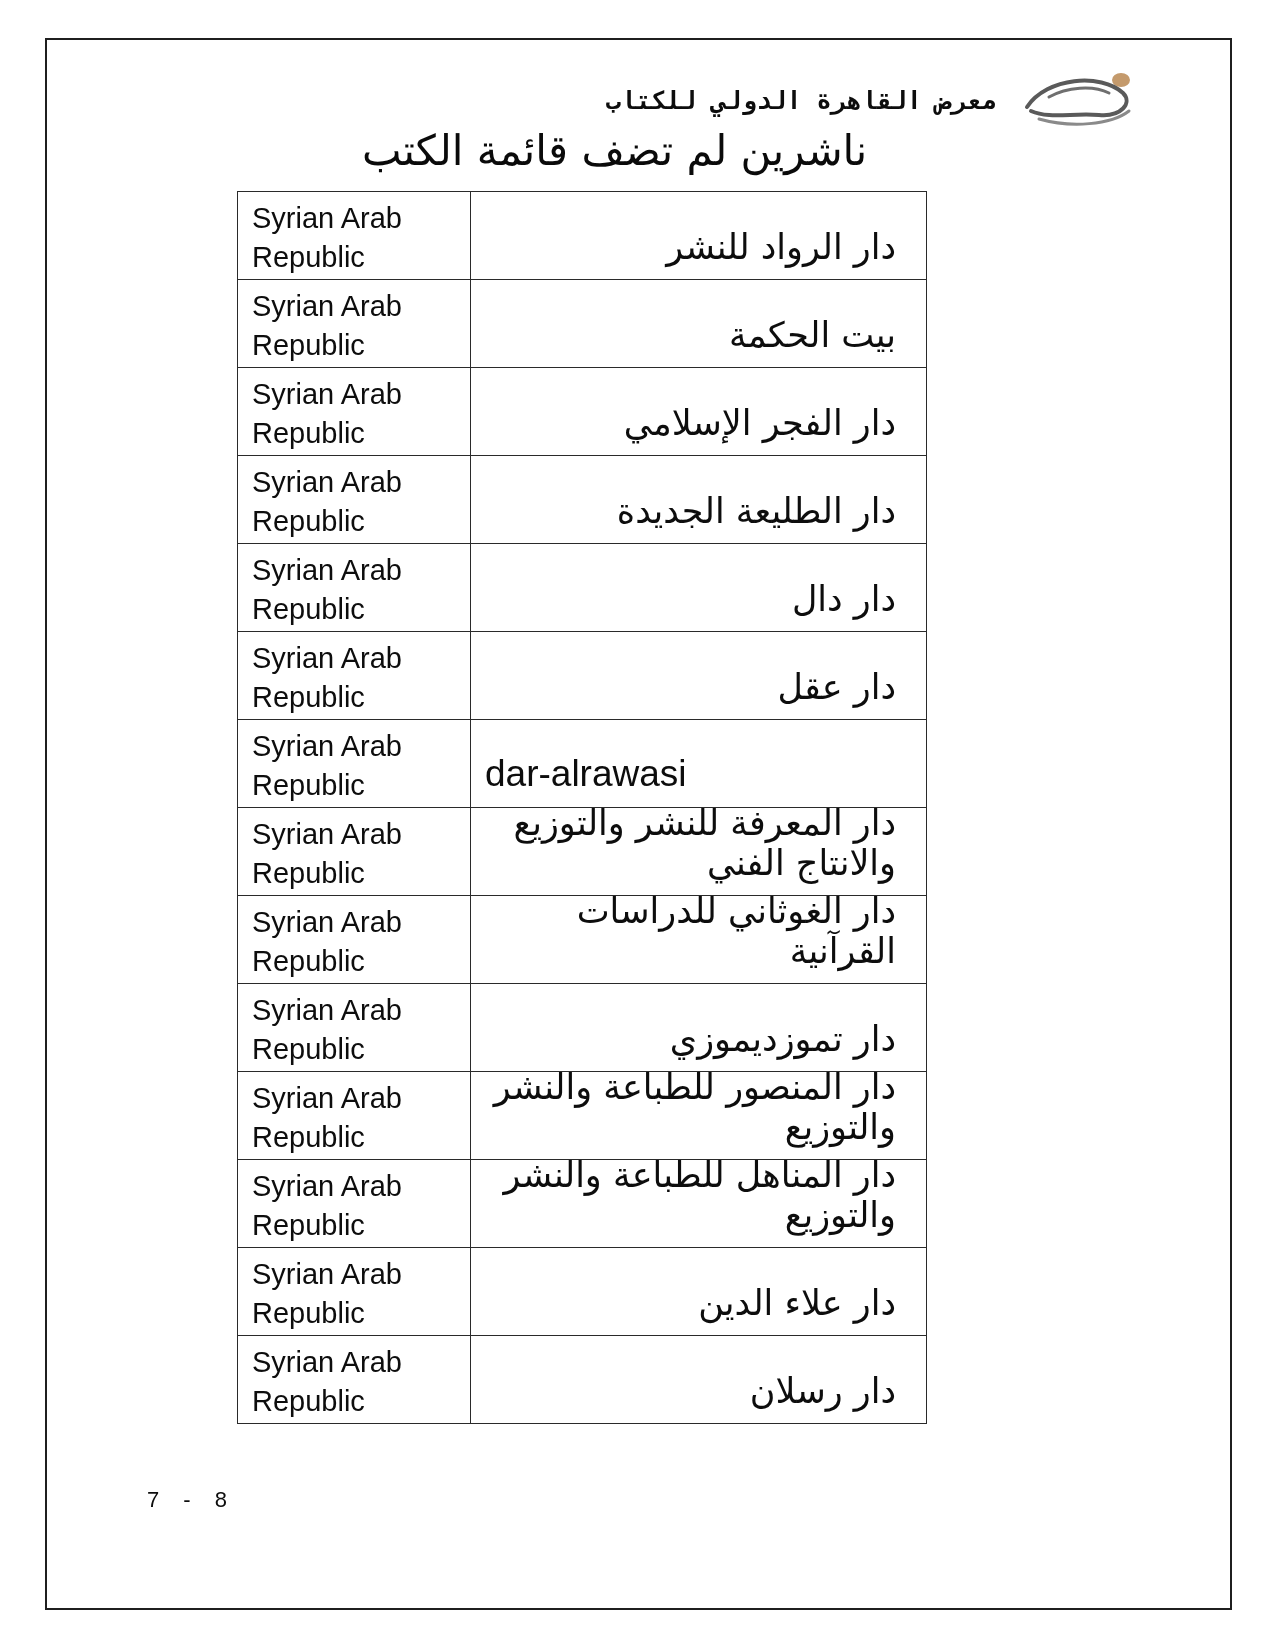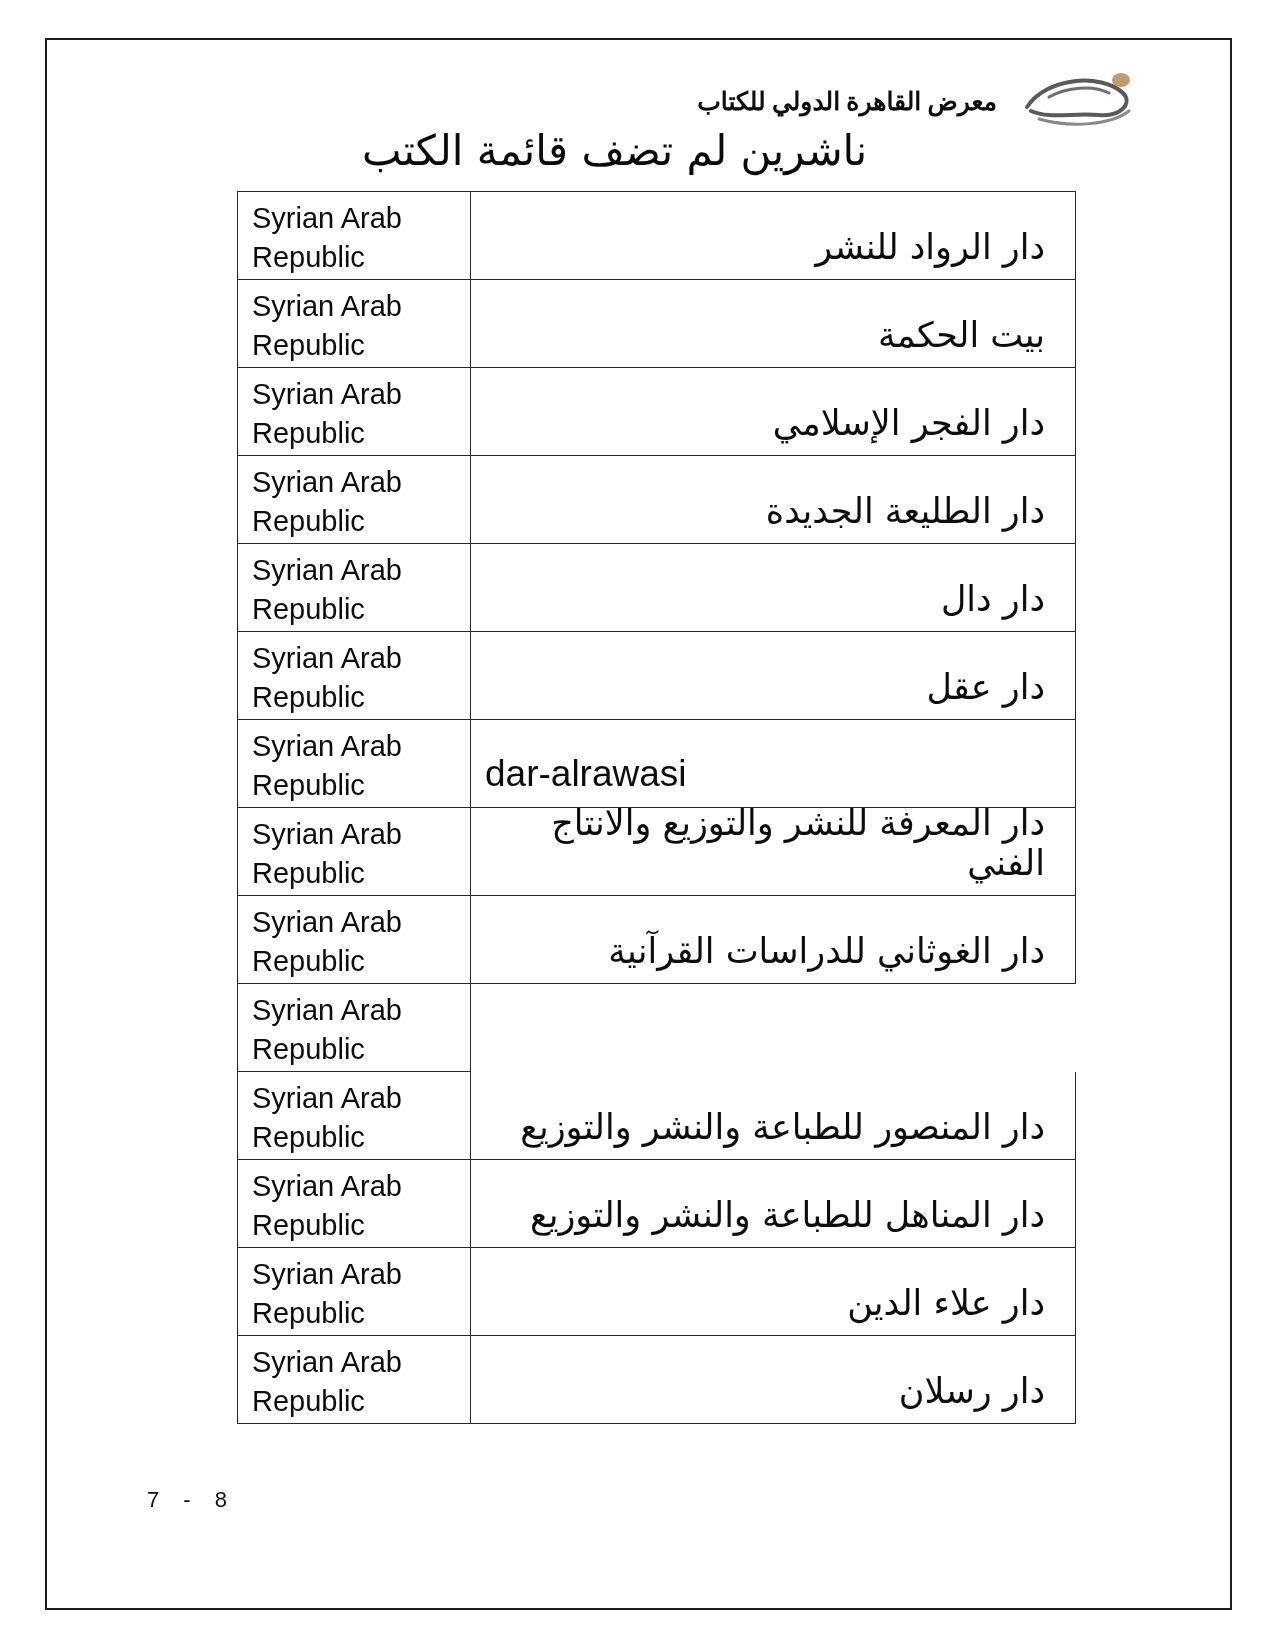--- a/index.html
+++ b/index.html
@@ -15,33 +15,33 @@
   .page-border {
     position:absolute; left:45px; top:38px; width:1187px; height:1572px;
     border:2px solid #1f1f1f;
   }
   .header {
     position:absolute; top:62px; left:60px; right:124px; height:78px;
     display:flex; justify-content:flex-end; align-items:center; gap:12px;
   }
   .fair-name {
     font-size:25px; font-weight:700; direction:rtl;
-    font-family:Liberation Serif, serif;
+    font-family:Liberation Mono, monospace;
     color:#0d0d0d;
   }
   .logo { flex:0 0 auto; }
   .doc-title {
     position:absolute; top:126px; left:0; right:46px;
     text-align:center; direction:rtl;
     font-size:42px; line-height:1.2;
     font-family:"DejaVu Serif","Liberation Serif",serif;
     color:#0a0a0a;
   }
   .pub-table {
-    position:absolute; left:237px; top:191px; width:839px;
+    position:absolute; left:237px; top:191px; width:690px;
     border-top:1px solid #2a2a2a; border-left:1px solid #2a2a2a;
   }
   .trow { display:grid; grid-template-columns:233px 1fr; height:88px; }
   .cell { border-right:1px solid #2a2a2a; border-bottom:1px solid #2a2a2a; overflow:hidden; }
   .country {
     font-size:29px; line-height:1.35;
     padding:7px 8px 0 14px;
     color:#0d0d0d;
   }
   .publisher {
@@ -114,20 +114,21 @@
     <div class="trow">
       <div class="cell country">Syrian Arab Republic</div>
       <div class="cell publisher" dir="rtl">دار المعرفة للنشر والتوزيع والانتاج الفني</div>
     </div>
     <div class="trow">
       <div class="cell country">Syrian Arab Republic</div>
       <div class="cell publisher" dir="rtl">دار الغوثاني للدراسات القرآنية</div>
     </div>
     <div class="trow">
       <div class="cell country">Syrian Arab Republic</div>
+      <div class="cell publisher" dir="rtl">دار تموزديموزي</div>
     </div>
     <div class="trow">
       <div class="cell country">Syrian Arab Republic</div>
       <div class="cell publisher" dir="rtl">دار المنصور للطباعة والنشر والتوزيع</div>
     </div>
     <div class="trow">
       <div class="cell country">Syrian Arab Republic</div>
       <div class="cell publisher" dir="rtl">دار المناهل للطباعة والنشر والتوزيع</div>
     </div>
     <div class="trow">

